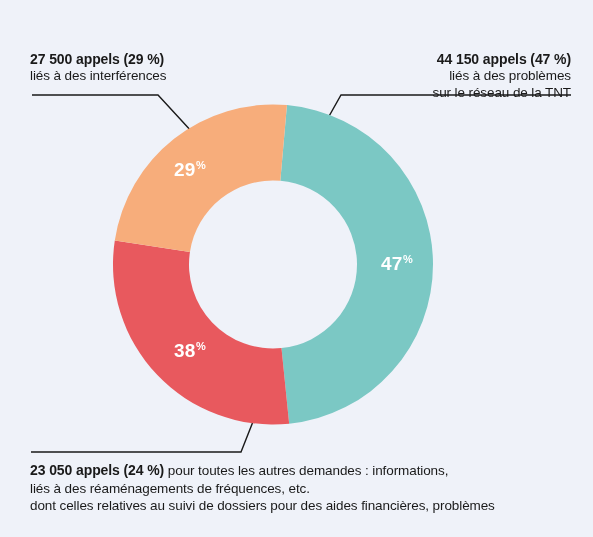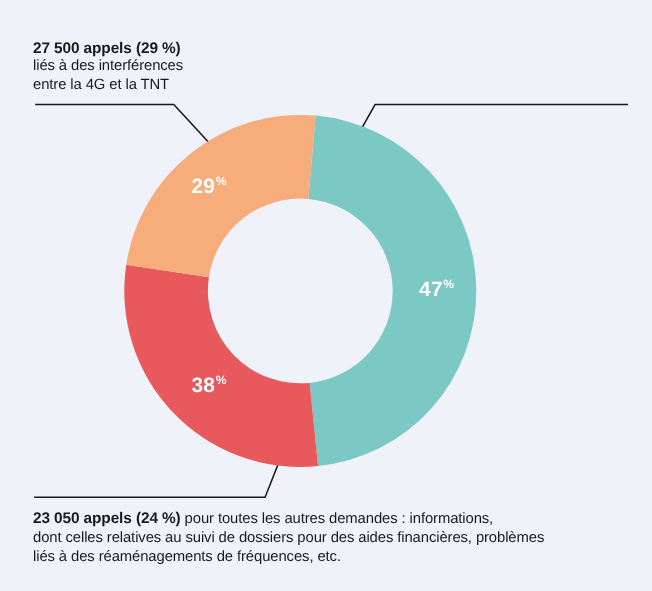--- a/index.html
+++ b/index.html
@@ -27,20 +27,21 @@
     position: absolute;
     line-height: 1.22;
     font-size: 13.5px;
     color: #1a1a1a;
     letter-spacing: -0.1px;
   }
   .callout .headline {
     font-weight: bold;
     font-size: 14px;
     display: inline;
+    margin-top: 16px;
   }
   .callout .detail {
     font-weight: normal;
     display: inline;
   }
   .callout .line {
     display: block;
     white-space: nowrap;
   }
 
@@ -122,23 +123,27 @@
     <span>29</span><span class="pct">%</span>
   </div>
 
   <div class="slice-label" id="label-orange" style="left:190px; top:351px;">
     <span>38</span><span class="pct">%</span>
   </div>
 
   <div class="callout" id="callout-left">
     <span class="line headline">27 500 appels (29 %)</span>
     <span class="line detail">liés à des interférences</span>
-    <span class="line detail">entre la 4G et la TNT</span>
   </div>
 
+  <div class="callout" id="callout-right">
+    <span class="line headline">44 150 appels (47 %)</span>
+    <span class="line detail">liés à des problèmes</span>
+    <span class="line detail">sur le réseau de la TNT</span>
+  </div>
 
   <div class="callout" id="callout-bottom">
     <span class="line"><span class="headline">23 050 appels (24 %)</span><span class="detail"> pour toutes les autres demandes : informations,</span></span>
+    <span class="line detail">liés à des réaménagements de fréquences, etc.</span>
     <span class="line detail">dont celles relatives au suivi de dossiers pour des aides financières, problèmes</span>
-    <span class="line detail">liés à des réaménagements de fréquences, etc.</span>
   </div>
 
 </div>
 
 </body></html>

